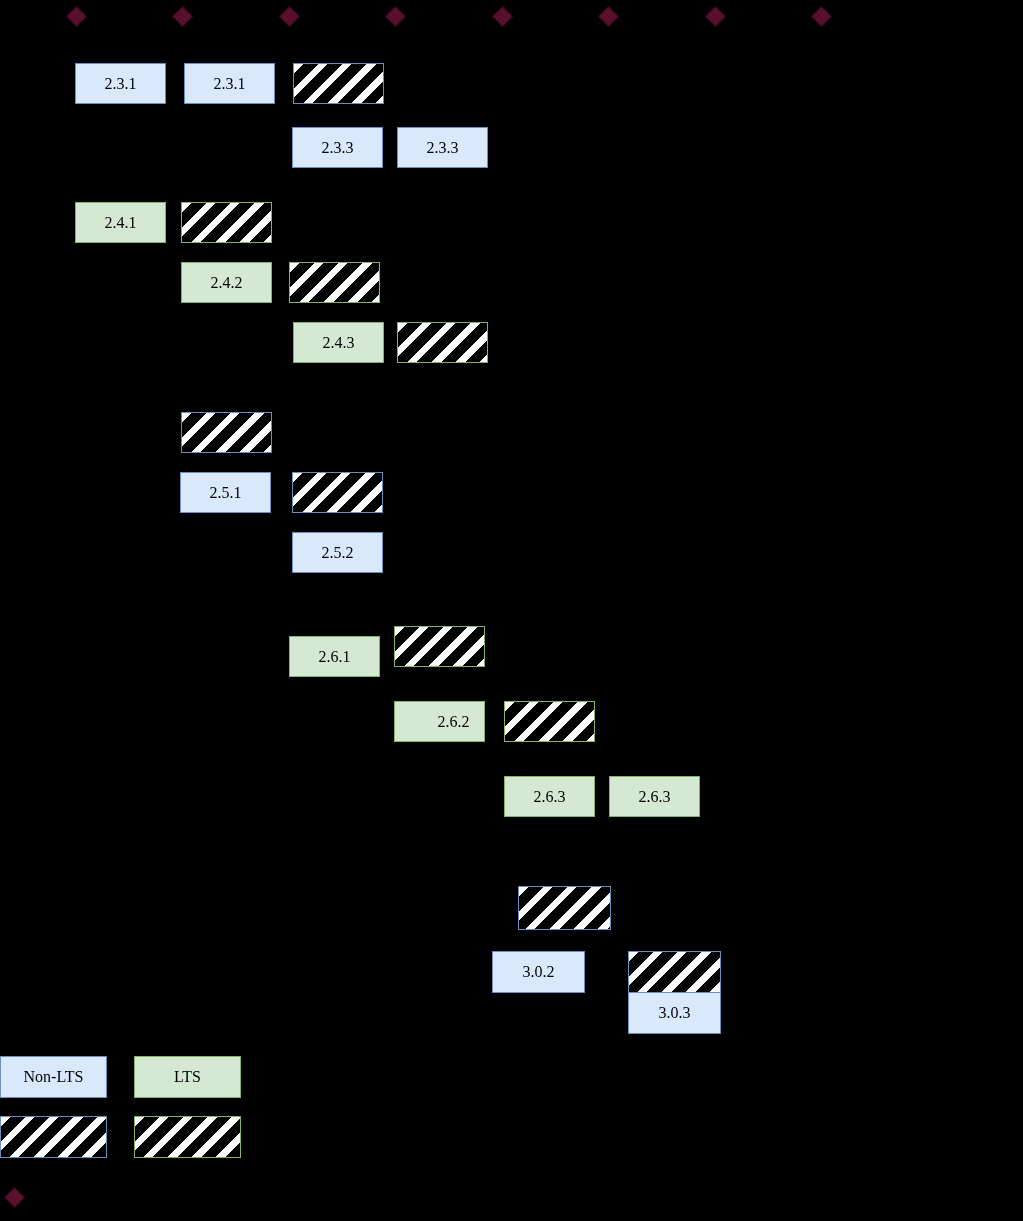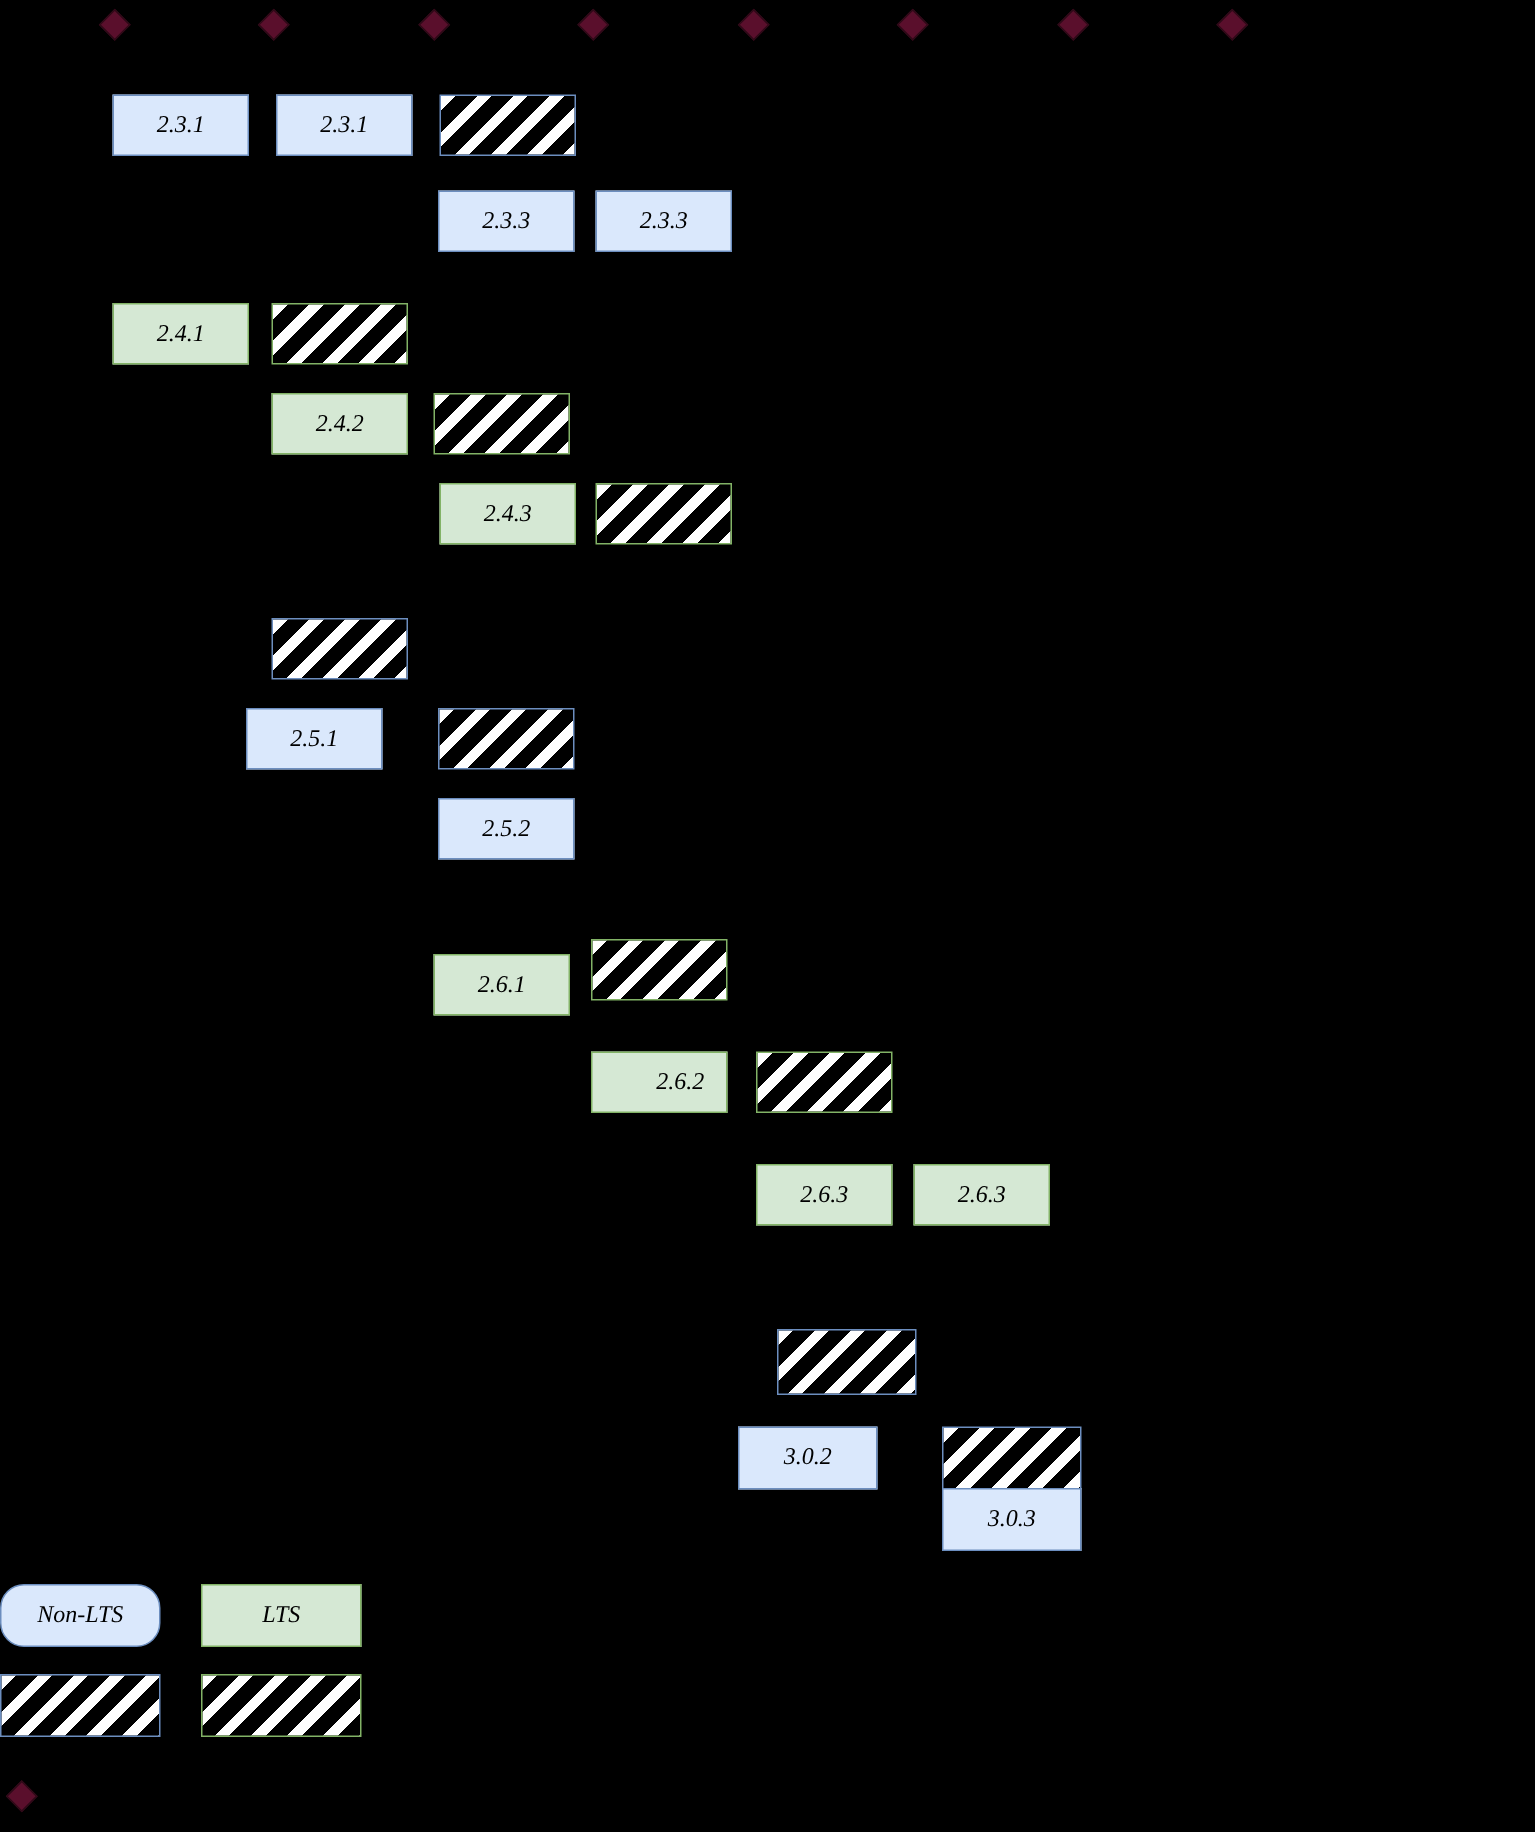--- a/index.html
+++ b/index.html
@@ -10,21 +10,20 @@
     width: 1023px;
     height: 1221px;
     background: var(--background, #000);
     overflow: hidden;
     font-family: "Liberation Serif", "DejaVu Serif", serif;
   }
   .chart {
     position: relative;
     width: 1023px;
     height: 1032px;
-    font-style: italic;
   }
   .bar {
     position: absolute;
     box-sizing: border-box;
     border: 1px solid #000;
     display: flex;
     align-items: center;
     justify-content: center;
     font-size: 16px;
     color: var(--text, #000);
@@ -94,21 +93,21 @@
     <div class="bar lts hatched" style="left: 181px; top: 202px; width: 91px; height: 41px;"></div>
     <div class="bar lts" style="left: 181px; top: 262px; width: 91px; height: 41px; text-align: center;">
       <span>2.4.2</span>
     </div>
     <div class="bar lts hatched" style="left: 289px; top: 262px; width: 91px; height: 41px;"></div>
     <div class="bar lts" style="left: 293px; top: 322px; width: 91px; height: 41px;">
       <span>2.4.3</span>
     </div>
     <div class="bar lts hatched" style="left: 397px; top: 322px; width: 91px; height: 41px;"></div>
     <div class="bar non_lts hatched" style="left: 181px; top: 412px; width: 91px; height: 41px;"></div>
-    <div class="bar non_lts" style="left: 164px; top: 472px; width: 91px; height: 41px;">
+    <div class="bar non_lts" style="left: 180px; top: 472px; width: 91px; height: 41px;">
       <span>2.5.1</span>
     </div>
     <div class="bar non_lts hatched" style="left: 292px; top: 472px; width: 91px; height: 41px;"></div>
     <div class="bar non_lts" style="left: 292px; top: 532px; width: 91px; height: 41px;">
       <span>2.5.2</span>
     </div>
     <div class="bar lts" style="left: 289px; top: 636px; width: 91px; height: 41px;">
       <span>2.6.1</span>
     </div>
     <div class="bar lts hatched" style="left: 394px; top: 626px; width: 91px; height: 41px;"></div>
@@ -123,21 +122,21 @@
       <span>2.6.3</span>
     </div>
     <div class="bar non_lts hatched" style="left: 518px; top: 886px; width: 93px; height: 44px;"></div>
     <div class="bar non_lts" style="left: 492px; top: 951px; width: 93px; height: 42px;">
       <span>3.0.2</span>
     </div>
     <div class="bar non_lts hatched" style="left: 628px; top: 951px; width: 93px; height: 42px;"></div>
     <div class="bar non_lts" style="left: 628px; top: 992px; width: 93px; height: 42px;">
       <span>3.0.3</span>
     </div>
-    <div class="bar non_lts" style="left: 0px; top: 1056px; width: 107px; height: 42px; border-radius: 16px;">
+    <div class="bar non_lts" style="left: 0px; top: 1056px; width: 107px; height: 42px;">
       <span>Non-LTS</span>
     </div>
     <div class="bar lts" style="left: 134px; top: 1056px; width: 107px; height: 42px; align-items: center;">
       <span>LTS</span>
     </div>
     <div class="bar non_lts hatched" style="left: 0px; top: 1116px; width: 107px; height: 42px;"></div>
     <div class="bar lts hatched" style="left: 134px; top: 1116px; width: 107px; height: 42px;"></div>
   </div>
 
 </body></html>

